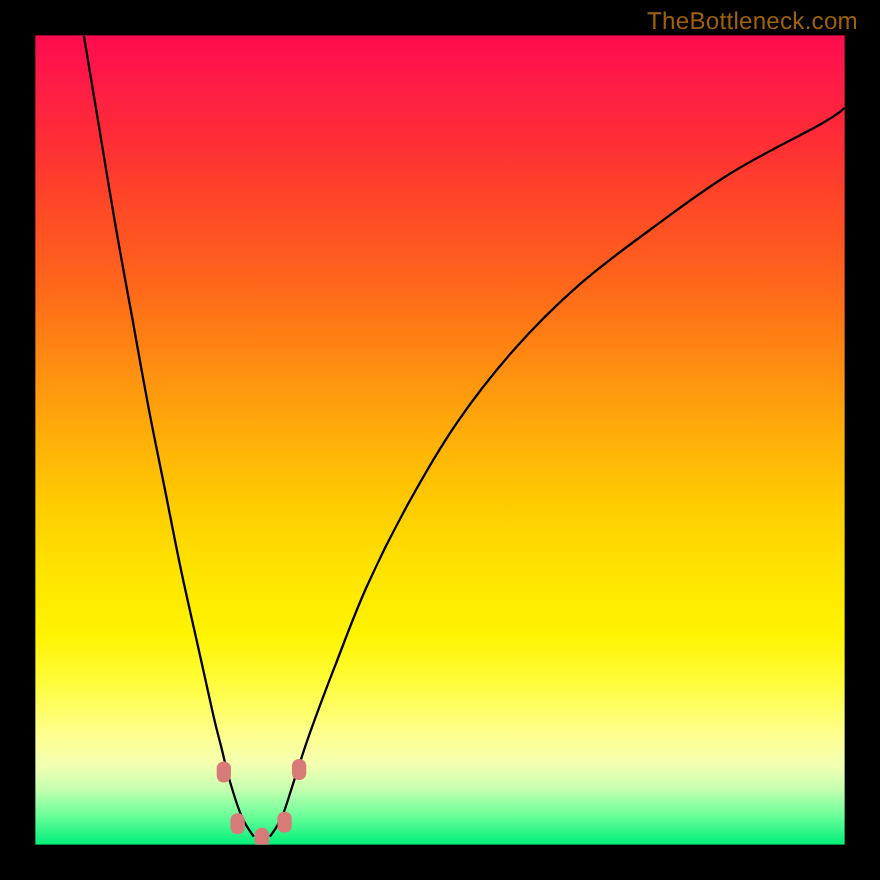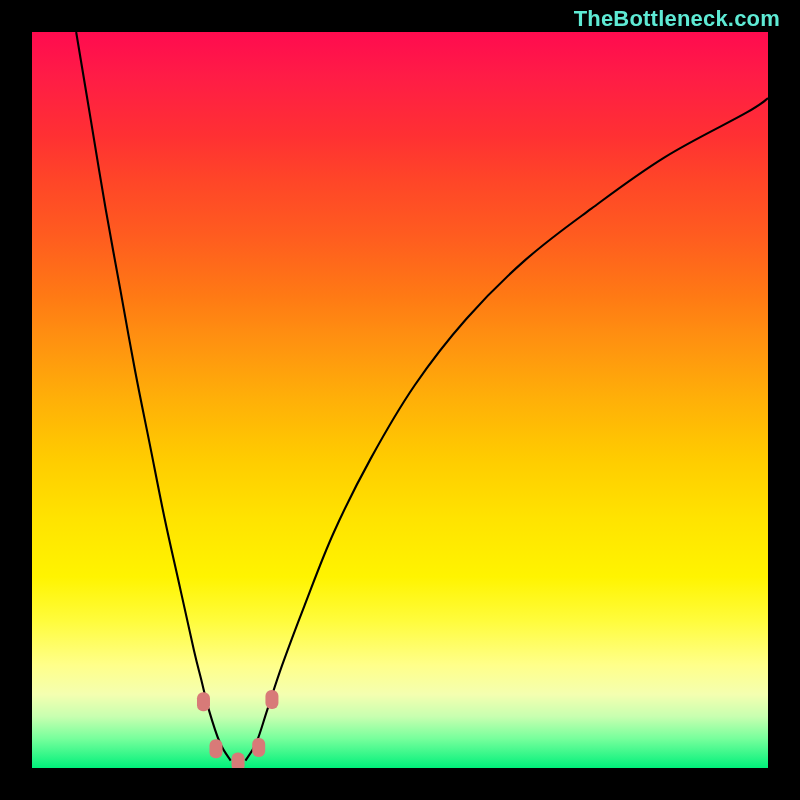--- a/index.html
+++ b/index.html
@@ -48,23 +48,23 @@
       #f4ffb0 90%,
       #c8ffb0 93%,
       #77ff9c 96%,
       #00f07a 100%
     );
   }
   .watermark {
     position: absolute;
     top: 6px;
     right: 20px;
-    color: #5eead4;
+    color: #a16207;
     font-size: 22px;
-    font-weight: 700;
+    font-weight: 400;
     letter-spacing: 0.2px;
     user-select: none;
     margin-left: 23px;
   }
   svg.curve {
     position: absolute;
     inset: 0;
   }
   .curve-path {
     fill: none;

